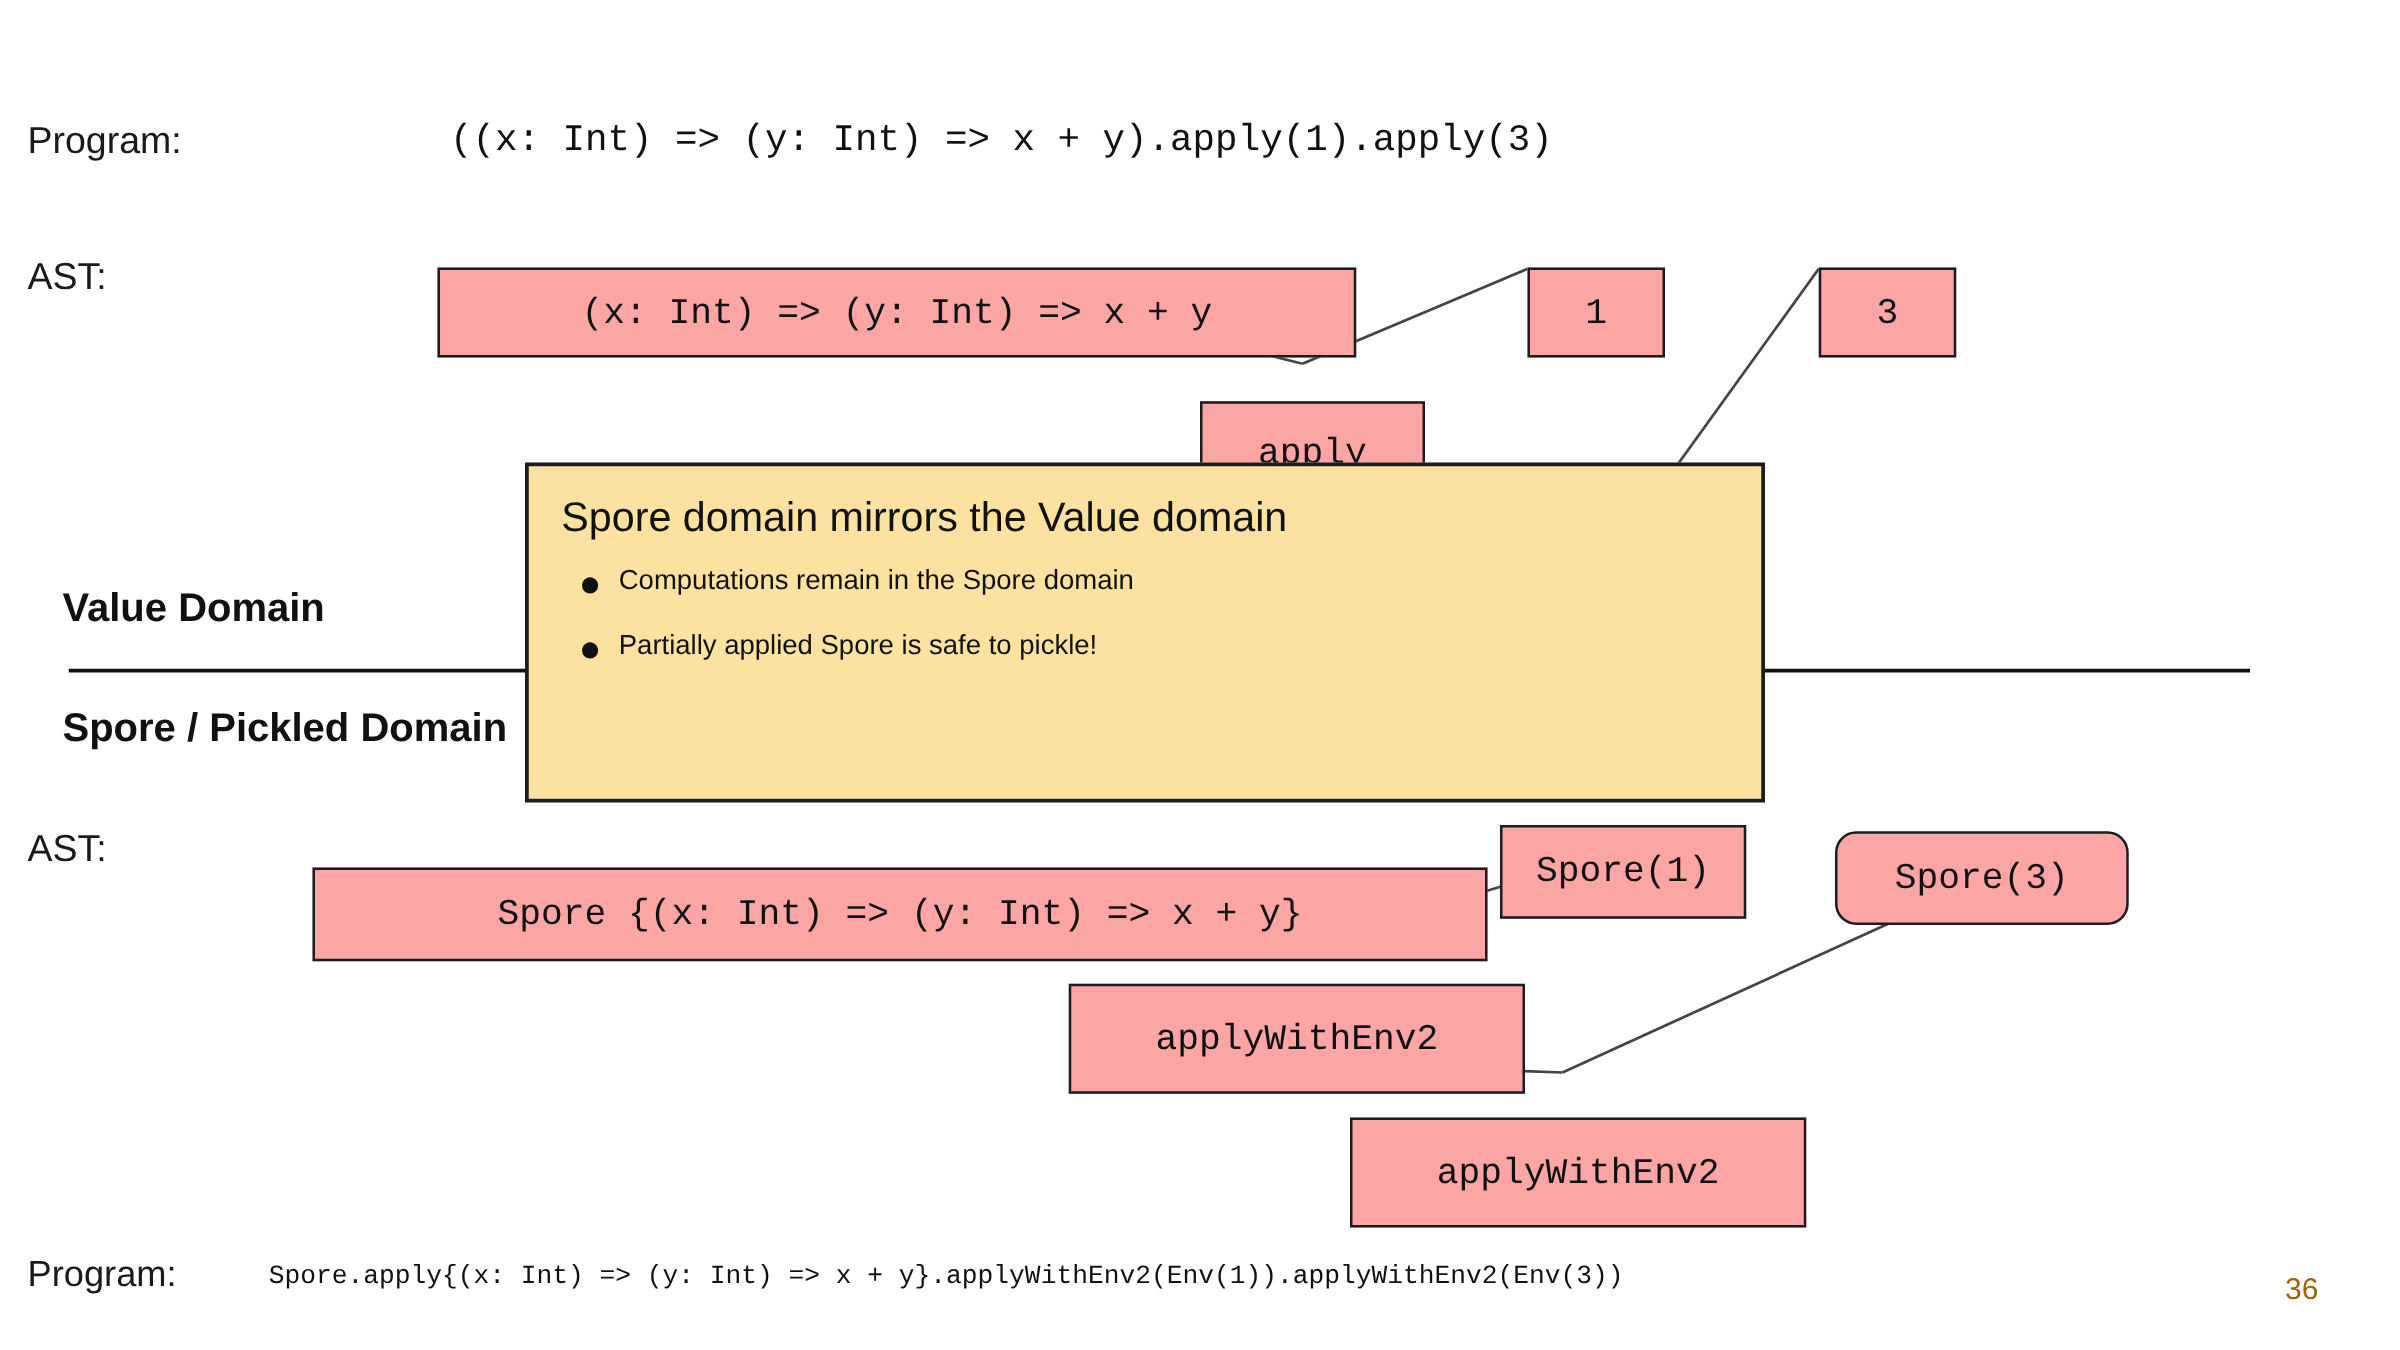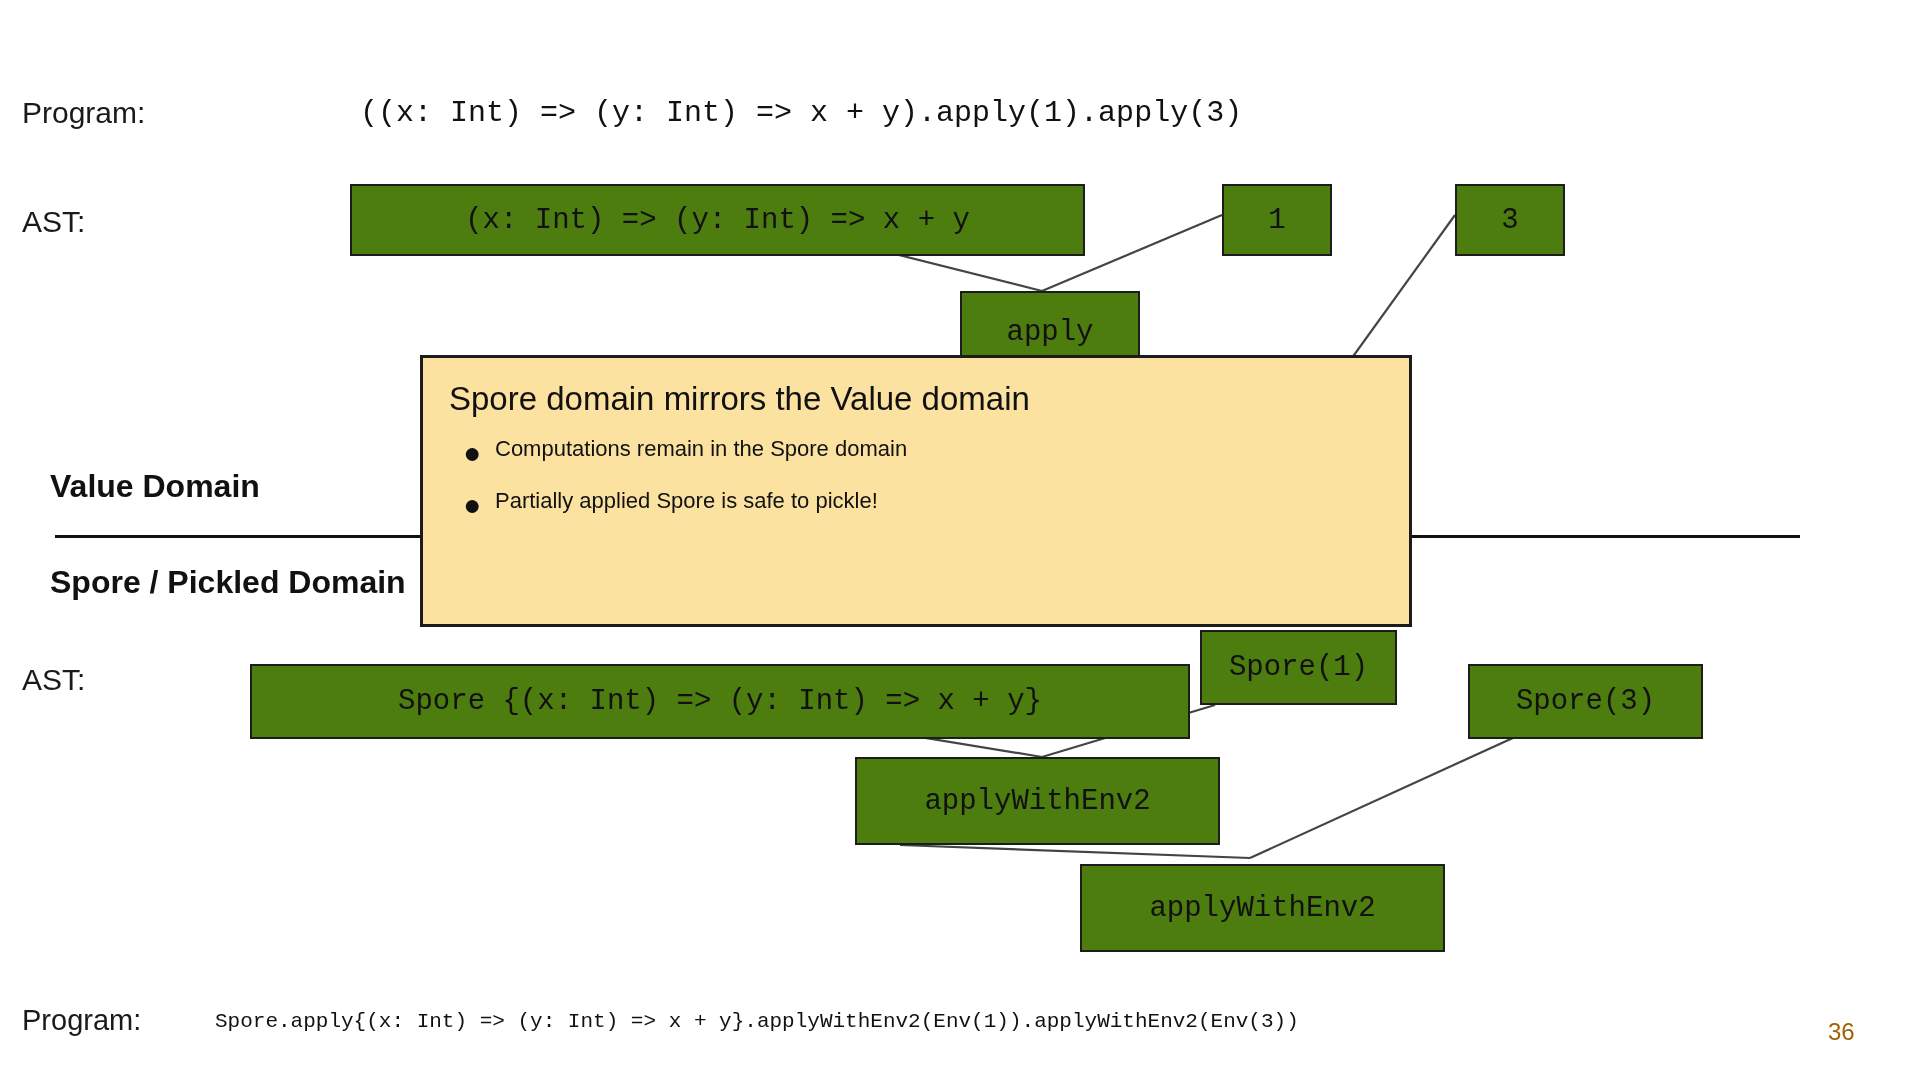--- a/index.html
+++ b/index.html
@@ -46,31 +46,32 @@
     color: #111111;
     white-space: nowrap;
     line-height: 1;
   }
   .code-top { font-size: 30px; letter-spacing: 0px; }
   .code-bottom { font-size: 21px; letter-spacing: 0px; }
 
   
   .node {
     position: absolute;
-    background: #4d7c0f;
+    background: #fca5a5;
     border: 2px solid #1c1c1c;
     box-sizing: border-box;
     display: flex;
     align-items: center;
     justify-content: center;
     font-family: "Liberation Mono", "DejaVu Sans Mono", monospace;
     font-size: 29px;
     color: #111111;
     white-space: nowrap;
     z-index: 3;
+    margin-top: 30px;
   }
 
   
   .edges {
     position: absolute;
     left: 0; top: 0;
     width: 1920px;
     height: 1080px;
     z-index: 2;
     pointer-events: none;
@@ -85,20 +86,21 @@
   }
 
   
   .callout {
     position: absolute;
     background: #fbe2a0;
     border: 3px solid #1c1c1c;
     box-sizing: border-box;
     z-index: 20;
     padding: 22px 26px 18px 26px;
+    margin-top: 15px;
   }
   .callout-head {
     font-family: "Liberation Sans", sans-serif;
     font-size: 33px;
     color: #111111;
     line-height: 1.15;
     margin-bottom: 14px;
     white-space: nowrap;
   }
   .callout-list {
@@ -181,21 +183,21 @@
   <div class="divider" style="left:55px; top:535px; width:1745px;"></div>
 
   <div class="abs label-bold" style="left:50px; top:566px;">Spore / Pickled Domain</div>
 
   <div class="abs label" style="left:22px; top:665px;">AST:</div>
 
   <div class="node" style="left:250px; top:664px; width:940px; height:75px;">Spore {(x: Int) =&gt; (y: Int) =&gt; x + y}</div>
 
   <div class="node" style="left:1200px; top:630px; width:197px; height:75px;">Spore(1)</div>
 
-  <div class="node" style="left:1468px; top:664px; width:235px; height:75px;">Spore(3)</div>
+  <div class="node" style="left:1468px; top:635px; width:235px; height:75px;border-radius:17px;">Spore(3)</div>
 
   <div class="node" style="left:855px; top:757px; width:365px; height:88px;">applyWithEnv2</div>
 
   <div class="node" style="left:1080px; top:864px; width:365px; height:88px;">applyWithEnv2</div>
 
   <div class="abs label" style="left:22px; top:1006px; font-size:29px;">Program:</div>
 
   <div class="abs code code-bottom" style="left:215px; top:1011px;">Spore.apply{(x: Int) =&gt; (y: Int) =&gt; x + y}.applyWithEnv2(Env(1)).applyWithEnv2(Env(3))</div>
 
   <div class="callout" style="left:420px; top:355px; width:992px; height:272px;">

